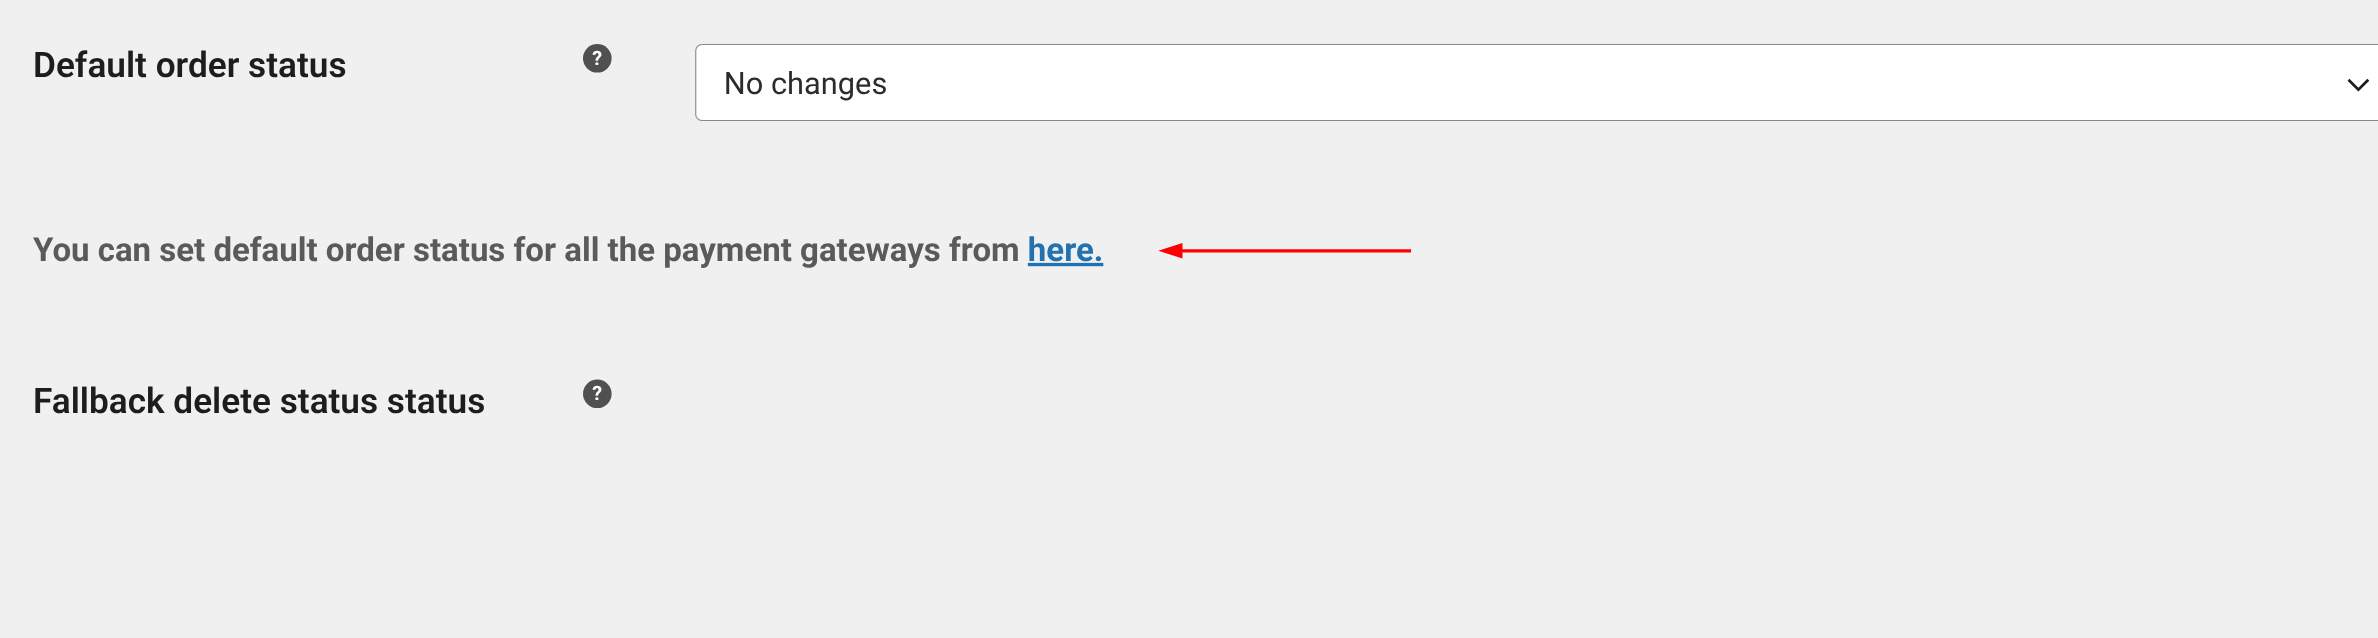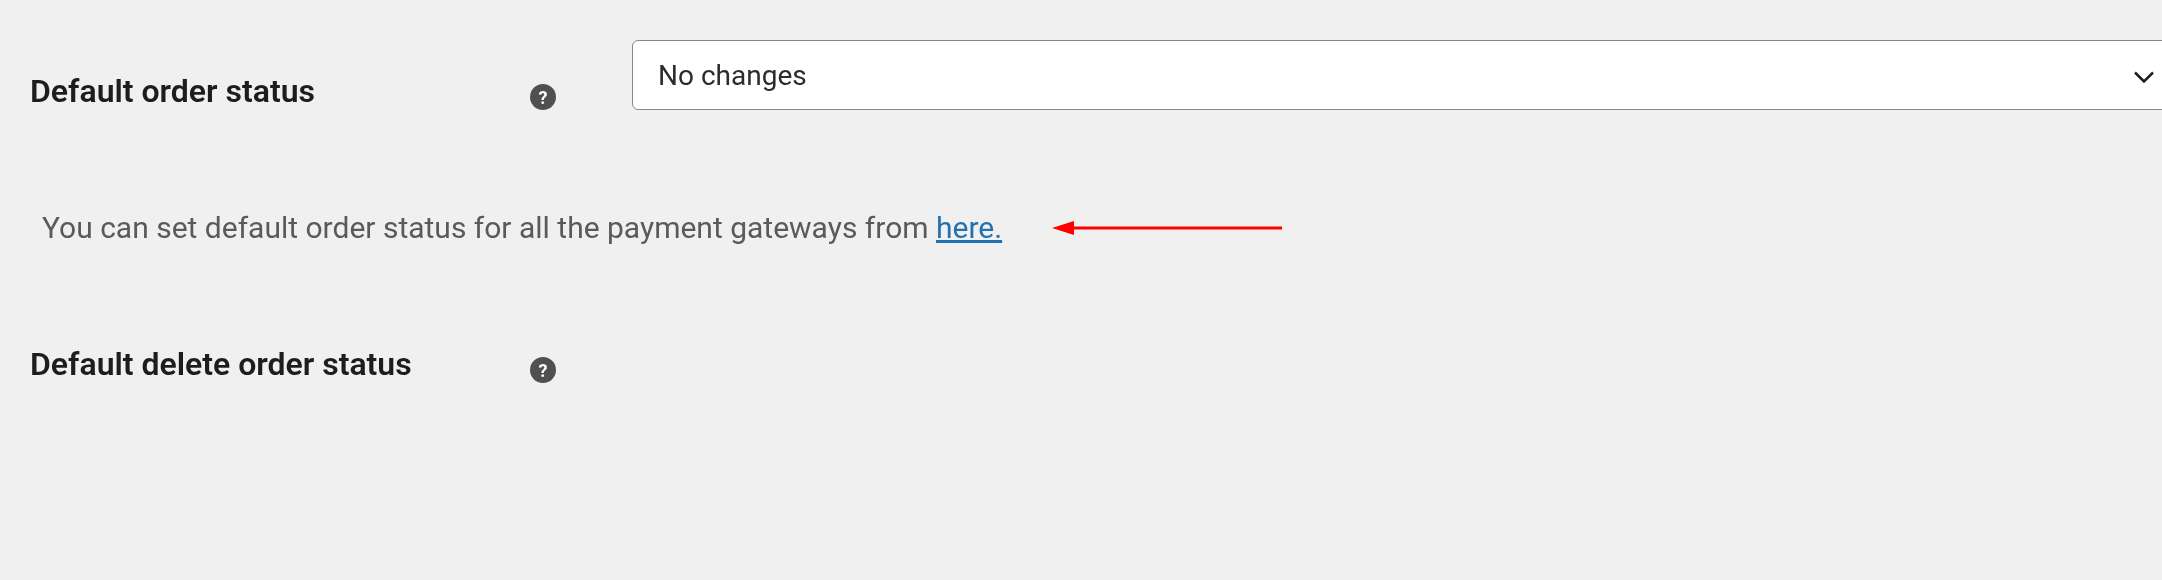--- a/index.html
+++ b/index.html
@@ -8,21 +8,21 @@
       box-sizing: border-box;
     }
     body {
       background: #f0f0f0;
       font-family: -apple-system, BlinkMacSystemFont, "Segoe UI", Roboto, sans-serif;
       padding: 40px 30px;
       width: 2162px;
     }
     .row {
       display: flex;
-      align-items: flex-end;
+      align-items: flex-start;
       margin-bottom: 20px;
     }
     .label {
       font-size: 32px;
       font-weight: 600;
       color: #1d1d1d;
       width: 500px;
       flex-shrink: 0;
     }
     .help-icon {
@@ -65,22 +65,21 @@
       transform: translateY(-50%);
     }
     .info-row {
       margin: 100px 0 100px 0;
       display: flex;
       align-items: center;
     }
     .info-text {
       font-size: 30px;
       color: #5a5a5a;
-      font-weight: 400;
-      margin-left: 12px;
+      font-weight: 700;
     }
     .info-link {
       color: #2271b1;
       text-decoration: underline;
       cursor: pointer;
     }
     .arrow-annotation {
       margin-left: 50px;
       display: inline-flex;
       align-items: center;
@@ -110,15 +109,15 @@
   </span>
   <span class="arrow-annotation">
     <svg width="230" height="30" viewBox="0 0 230 30">
       <line x1="230" y1="15" x2="20" y2="15" stroke="#ff0000" stroke-width="3"></line>
       <polygon points="0,15 22,8 22,22" fill="#ff0000"></polygon>
     </svg>
   </span>
 </div>
 
 <div class="row">
-  <div class="label">Default delete order status</div>
+  <div class="label">Fallback delete status status</div>
   <div class="help-icon">?</div>
 </div>
 
 </body></html>

